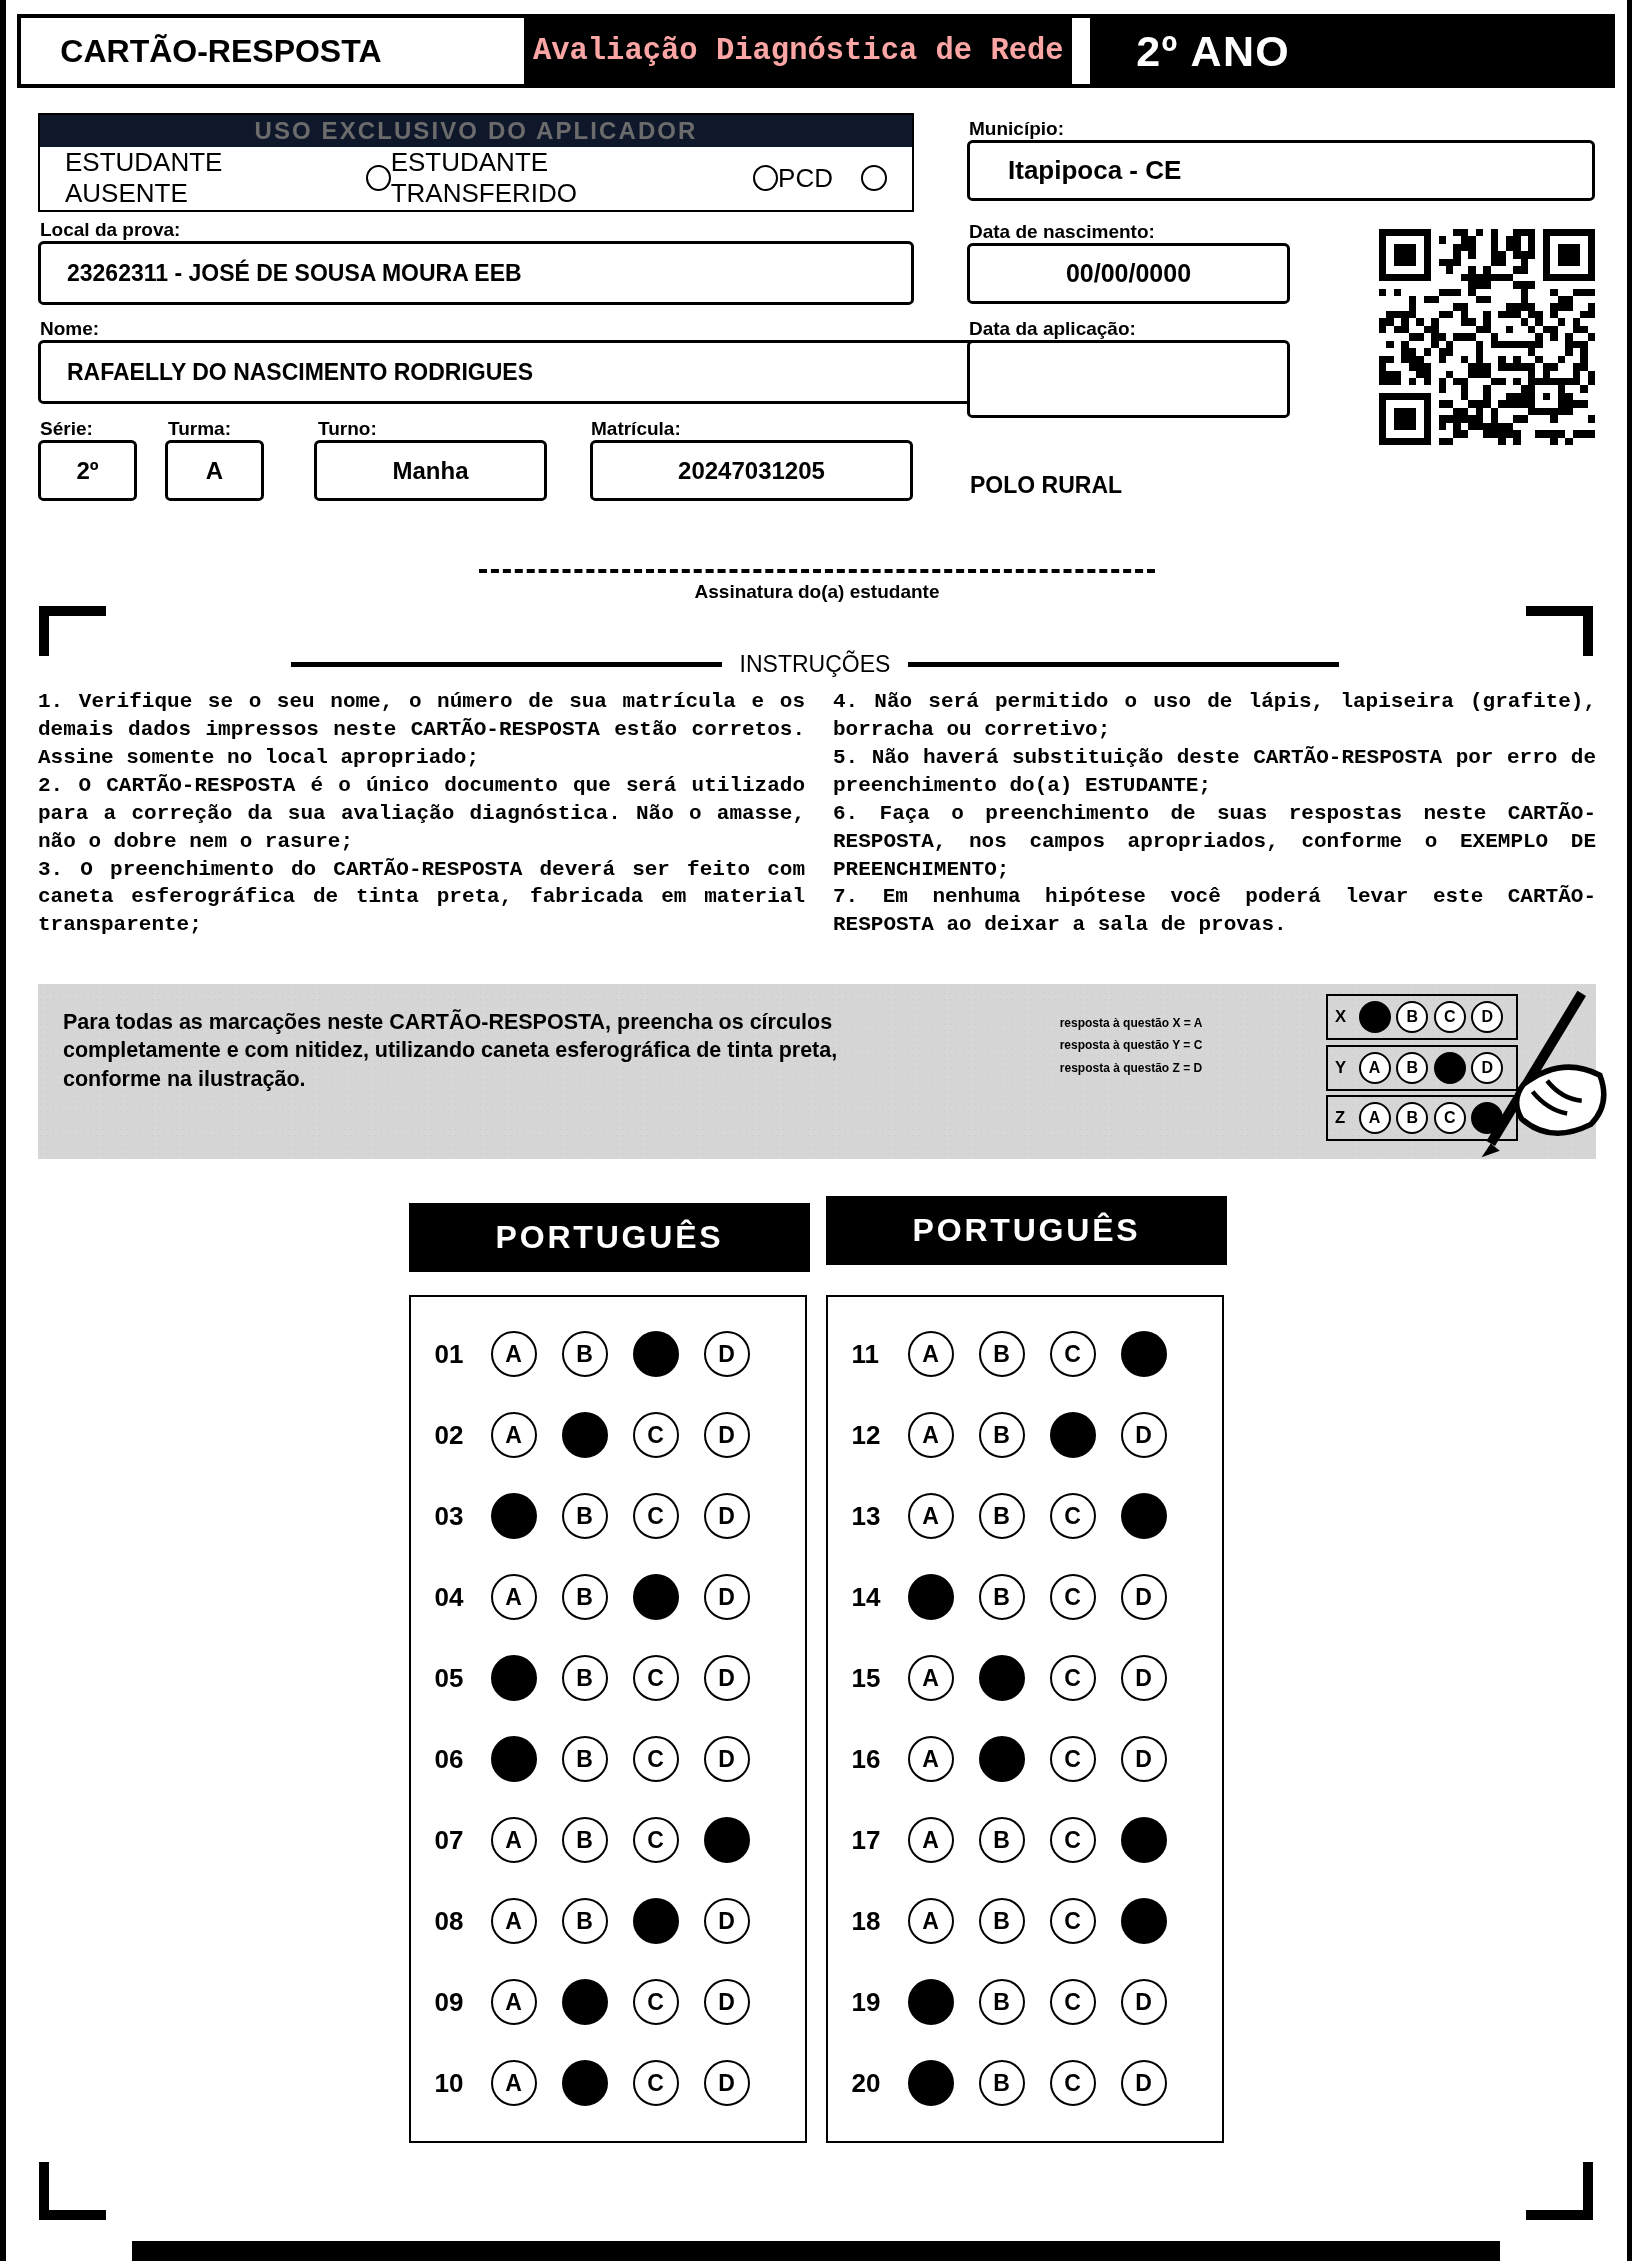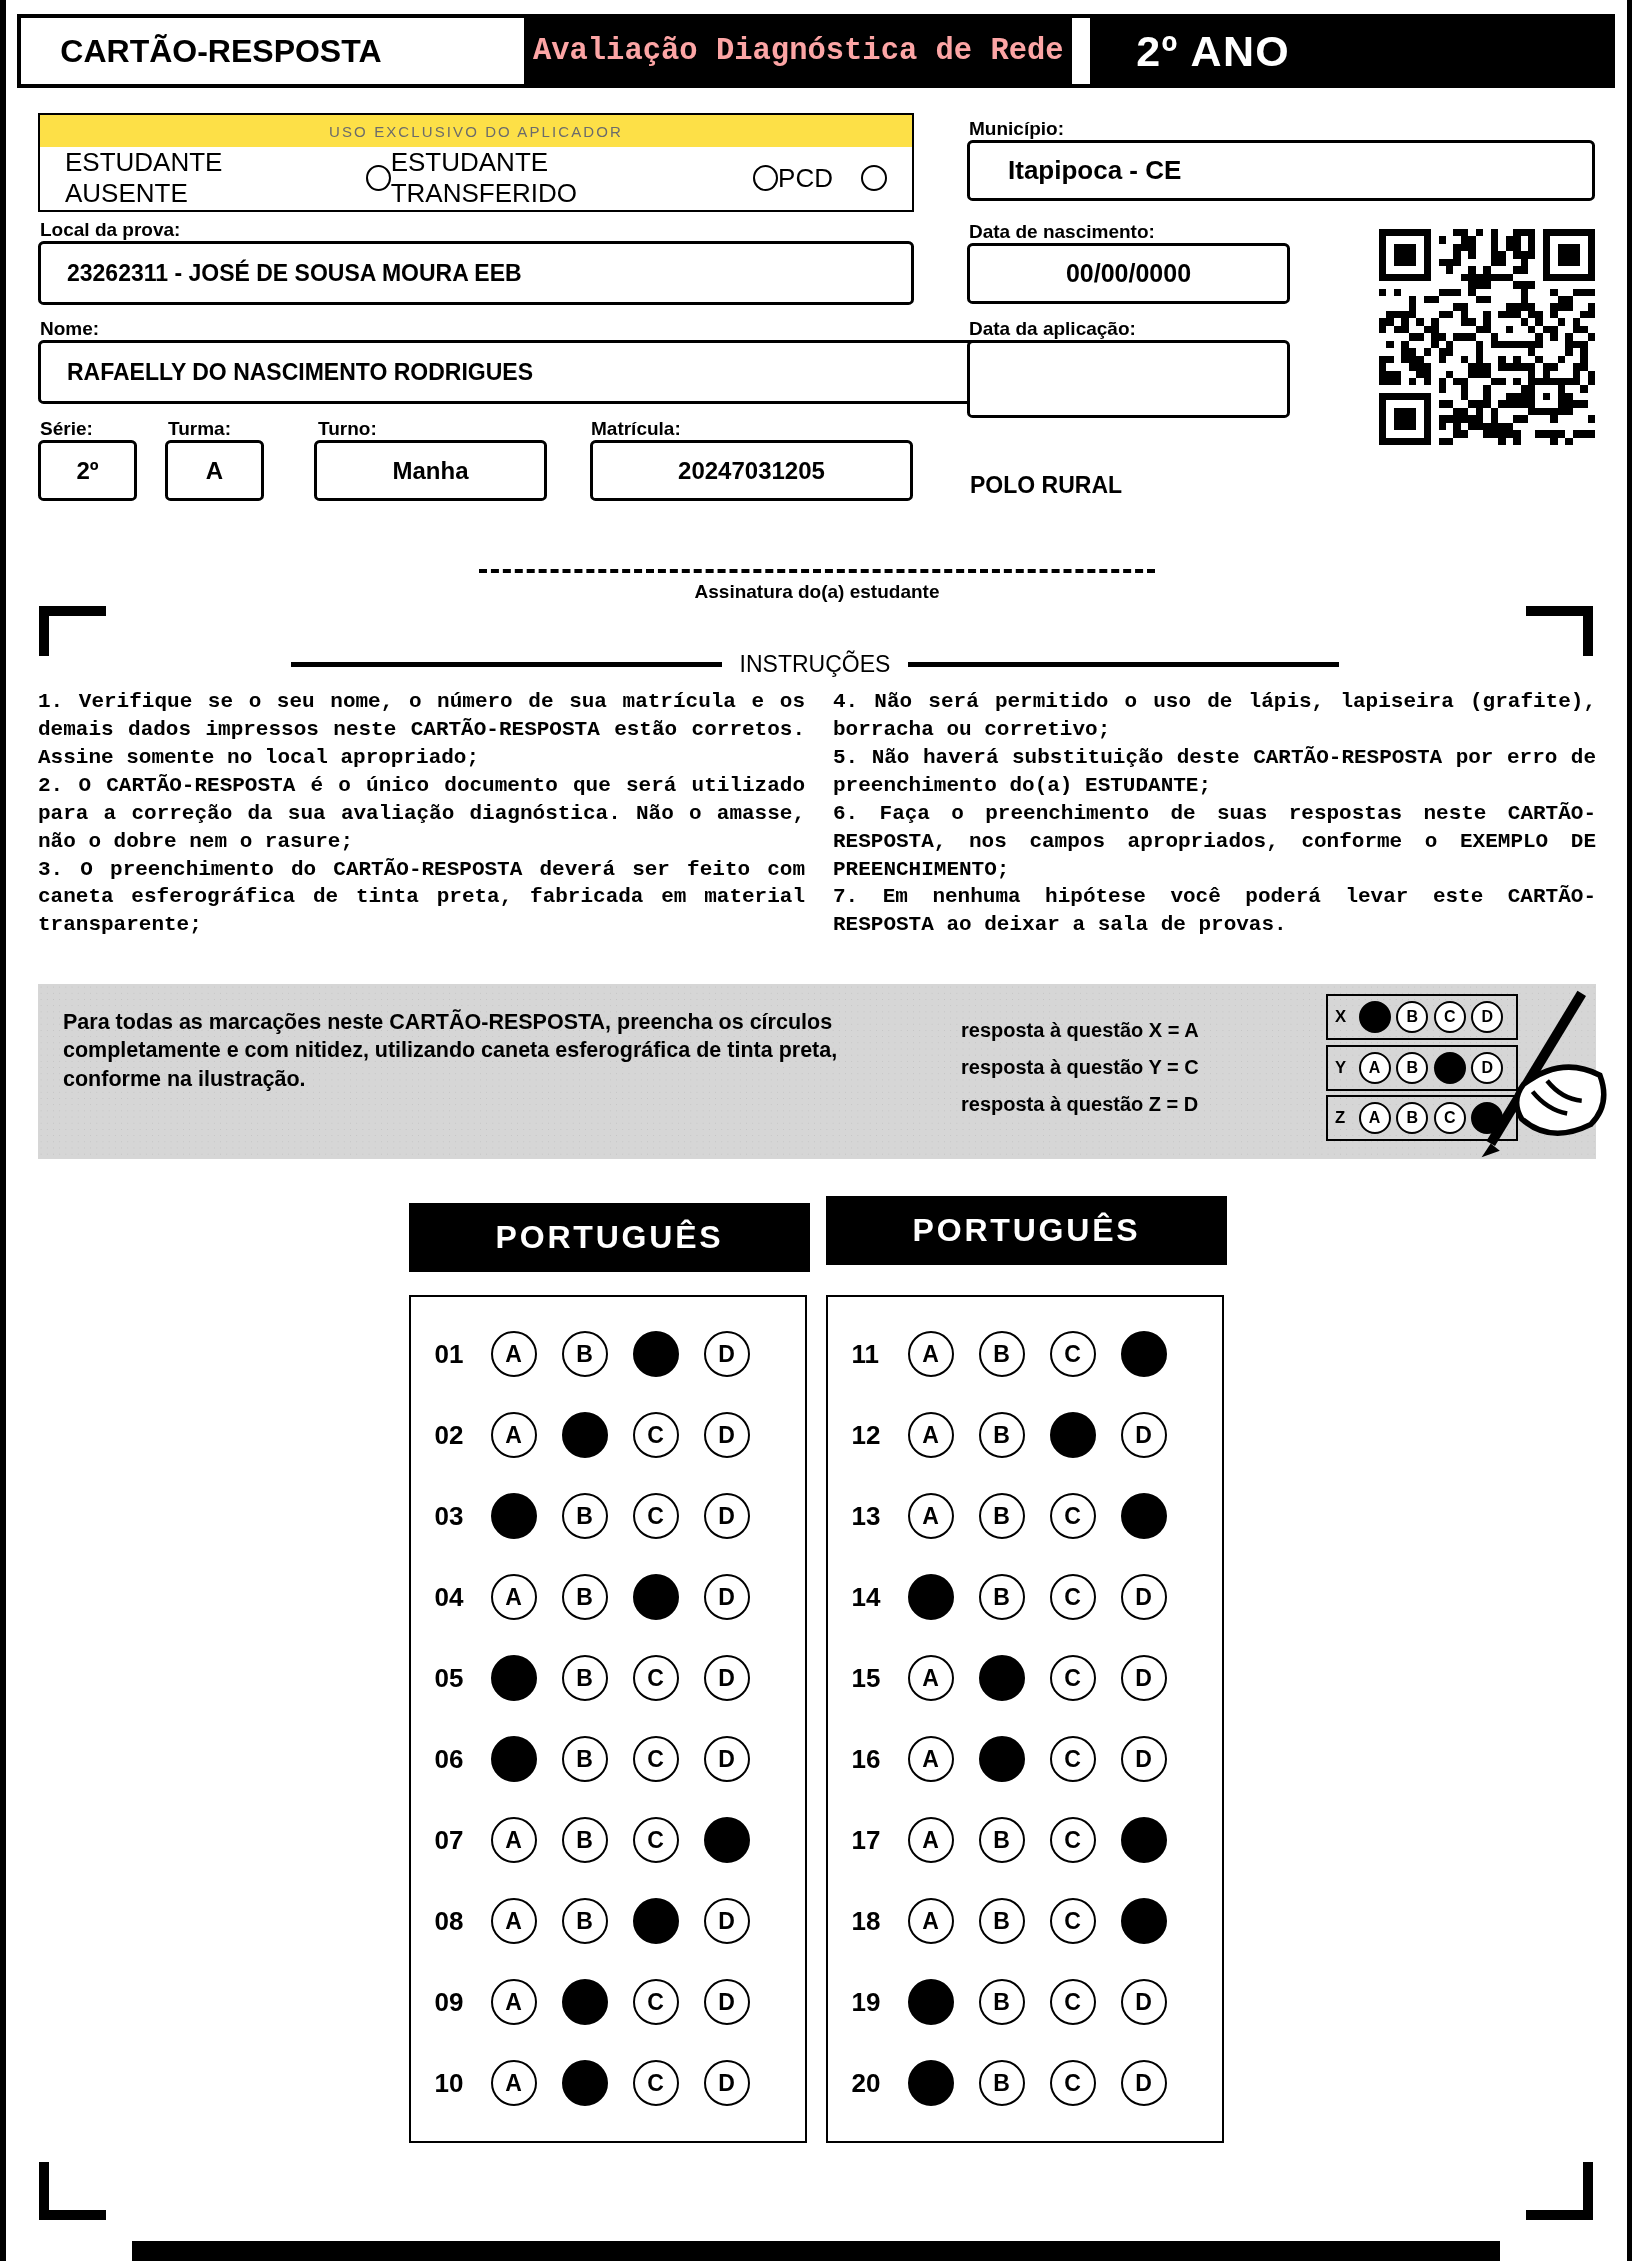--- a/index.html
+++ b/index.html
@@ -11,22 +11,22 @@
   
   .topbar{position:absolute;left:17.3px;top:14px;width:1598px;height:74px;border:4.2px solid #000;
           display:flex;box-sizing:border-box;}
   .tb-left{width:503px;display:flex;align-items:center;padding-left:39px;font-size:32px;font-weight:bold;box-sizing:border-box;}
   .tb-mid{width:548px;background:#000;color:#fca5a5;display:flex;align-items:center;justify-content:center;font-size:30.5px;font-weight:bold;font-family:Liberation Mono, monospace;}
   .tb-gap{width:18px;background:#fff;}
   .tb-right{flex:1;background:#000;color:#fff;display:flex;align-items:center;padding-left:46px;font-size:43px;font-weight:bold;letter-spacing:1.4px;}
 
   
   .aplicador{position:absolute;left:38px;top:113px;width:876px;height:99px;border:2.8px solid #000;box-sizing:border-box;}
-  .aplicador-bar{height:32px;background:#fde047;color:#6b6b6b;display:flex;align-items:center;justify-content:center;
-                 font-size:15px;font-weight:normal;letter-spacing:2.1px;}
+  .aplicador-bar{height:32px;background:#0f172a;color:#6b6b6b;display:flex;align-items:center;justify-content:center;
+                 font-size:24px;font-weight:bold;letter-spacing:2.1px;}
   .cb-row{display:flex;align-items:center;justify-content:space-between;padding:0 25px;height:62px;}
   .cb-item{display:flex;align-items:center;gap:28px;font-size:26px;}
   .cb-circle{width:26px;height:26px;border:2.1px solid #000;border-radius:50%;box-sizing:border-box;background:#fff;}
 
   
   .fl{position:absolute;font-size:19px;font-weight:bold;}
   .fbox{position:absolute;border:3.5px solid #000;border-radius:5.6px;display:flex;align-items:center;
         font-weight:bold;box-sizing:border-box;background:#fff;}
   .lbl-local{left:40px;top:219px}
   .box-local{left:38px;top:241px;width:876px;height:64px;padding-left:26px;font-size:23px;}
@@ -64,21 +64,21 @@
   .instr-title{font-size:23px;font-weight:normal;}
   .instr-col{position:absolute;top:688px;font-size:21px;line-height:1.33;text-align:justify;font-weight:bold;font-family:Liberation Mono, monospace;}
   .col-l{left:38px;width:767px;}
   .col-r{left:833px;width:763px;}
   .instr-item{margin:0;}
 
   
   .example{position:absolute;left:38px;top:984px;width:1558px;height:175px;background:#d6d6d6;
            background-image:radial-gradient(#c2c2c2 0.8px, transparent 0.8px);background-size:6.2px 6.2px;}
   .ex-text{position:absolute;left:25px;top:23.6px;width:826px;font-size:21.5px;font-weight:bold;line-height:1.34;}
-  .ex-captions{position:absolute;left:923px;top:28px;width:340px;text-align:left;font-size:20px;font-weight:bold;line-height:1.86;}
+  .ex-captions{position:absolute;left:923px;top:28px;width:340px;text-align:center;font-size:12px;font-weight:bold;line-height:1.86;}
   .ex-grid{position:absolute;left:1288px;top:9.7px;}
   .ex-row{display:flex;align-items:center;height:46px;border:2.1px solid #000;margin-bottom:4.9px;padding:0 7px;box-sizing:border-box;}
   .ex-label{font-size:16.7px;font-weight:bold;margin-right:8.3px;width:15.3px;}
   .ex-bubble{width:32px;height:32px;border:2.1px solid #000;border-radius:50%;background:#fff;display:flex;
              align-items:center;justify-content:center;font-size:16px;font-weight:bold;margin-right:5.6px;box-sizing:border-box;}
   .ex-bubble.filled{background:#000;color:#000;}
   .hand{position:absolute;left:1422px;top:-7px;width:167px;height:182px;}
 
   
   .panel-head{position:absolute;width:401px;height:69px;background:#000;color:#fff;display:flex;align-items:center;

